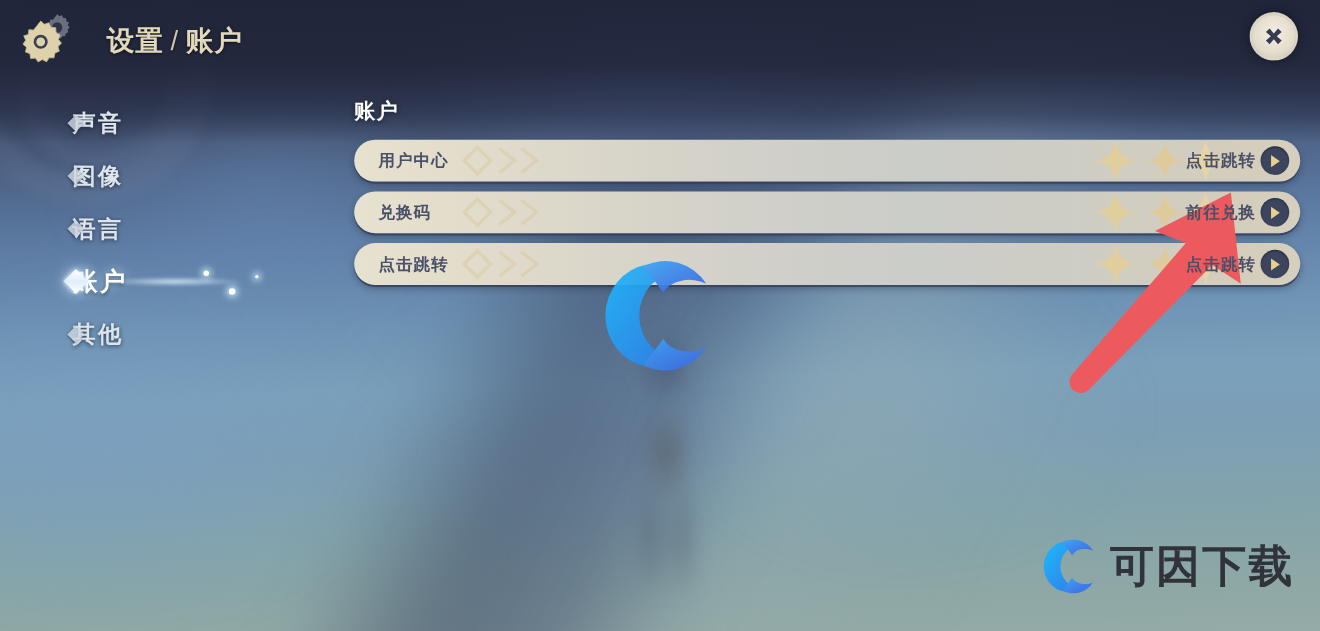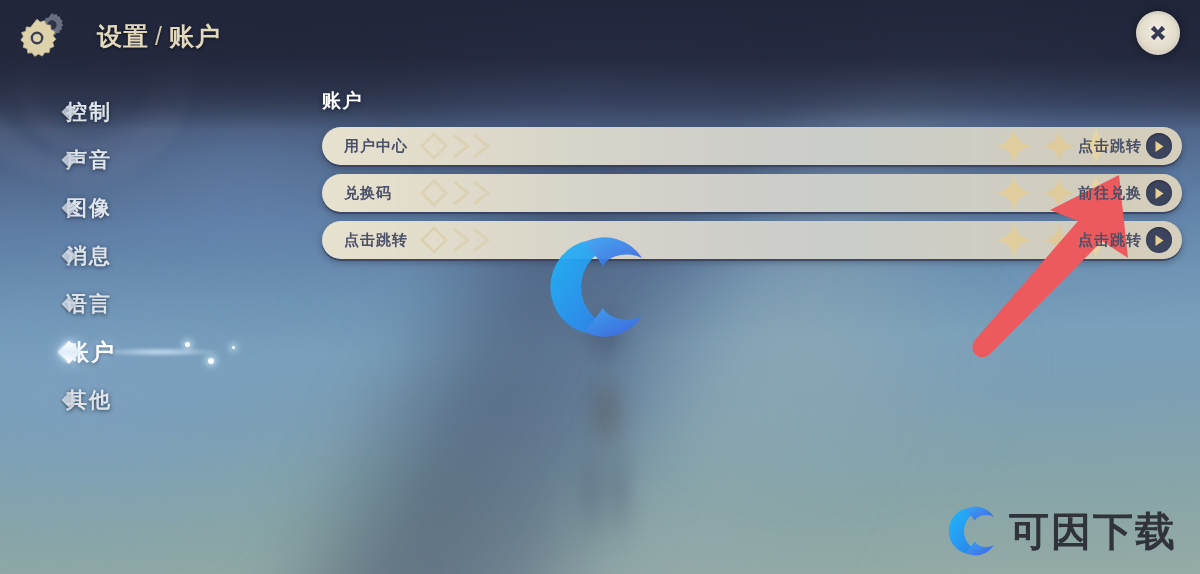--- a/index.html
+++ b/index.html
@@ -198,22 +198,22 @@
     flex:0 0 auto; cursor:pointer;
   }
 
   
   #annotation { position:absolute; left:960px; top:165px; width:230px; height:200px;
                 pointer-events:none; }
 
   
   #wm-center { position:absolute; left:545px; top:232px; width:105px; height:110px;
                opacity:.93; }
-  #wm-bottom { position:absolute; left:945px; top:504px; height:54px;
-               display:flex; align-items:center; gap:10px; }
+  #wm-bottom { position:absolute; left:945px; top:488px; height:54px;
+               display:flex; align-items:flex-end; gap:10px; }
   #wm-bottom .wm-text {
     font-size:40px; font-weight:bold; letter-spacing:2px;
     color:#30343a;
     font-family:"DejaVu Sans","Liberation Sans",sans-serif;
   }
 </style>
 </head>
 <body>
 
 <div id="bg">
@@ -252,33 +252,25 @@
   <div id="close-btn">
     <svg width="22" height="22" viewBox="0 0 24 24">
       <path fill="#363b52" d="M12 9.1 L16.2 4.2 L19.8 7.8 L14.9 12 L19.8 16.2 L16.2 19.8 L12 14.9 L7.8 19.8 L4.2 16.2 L9.1 12 L4.2 7.8 L7.8 4.2 Z"></path>
     </svg>
   </div>
 </div>
 
 <div id="sidebar">
   <div class="nav-item">
     <span class="nav-diamond"></span>
-    <span class="nav-label">控制</span>
+    <span class="nav-label">声音</span>
   </div>
   <div class="nav-item">
     <span class="nav-diamond"></span>
-    <span class="nav-label">声音</span>
-  </div>
-  <div class="nav-item">
-    <span class="nav-diamond"></span>
     <span class="nav-label">图像</span>
-  </div>
-  <div class="nav-item">
-    <span class="nav-diamond"></span>
-    <span class="nav-label">消息</span>
   </div>
   <div class="nav-item">
     <span class="nav-diamond"></span>
     <span class="nav-label">语言</span>
   </div>
   <div class="nav-item active">
     <span class="nav-streak"></span>
     <span class="spark" style="left:185px; top:14px; width:5px; height:5px;"></span>
     <span class="spark" style="left:208px; top:30px; width:6px; height:6px;"></span>
     <span class="spark" style="left:232px; top:18px; width:3px; height:3px;"></span>

